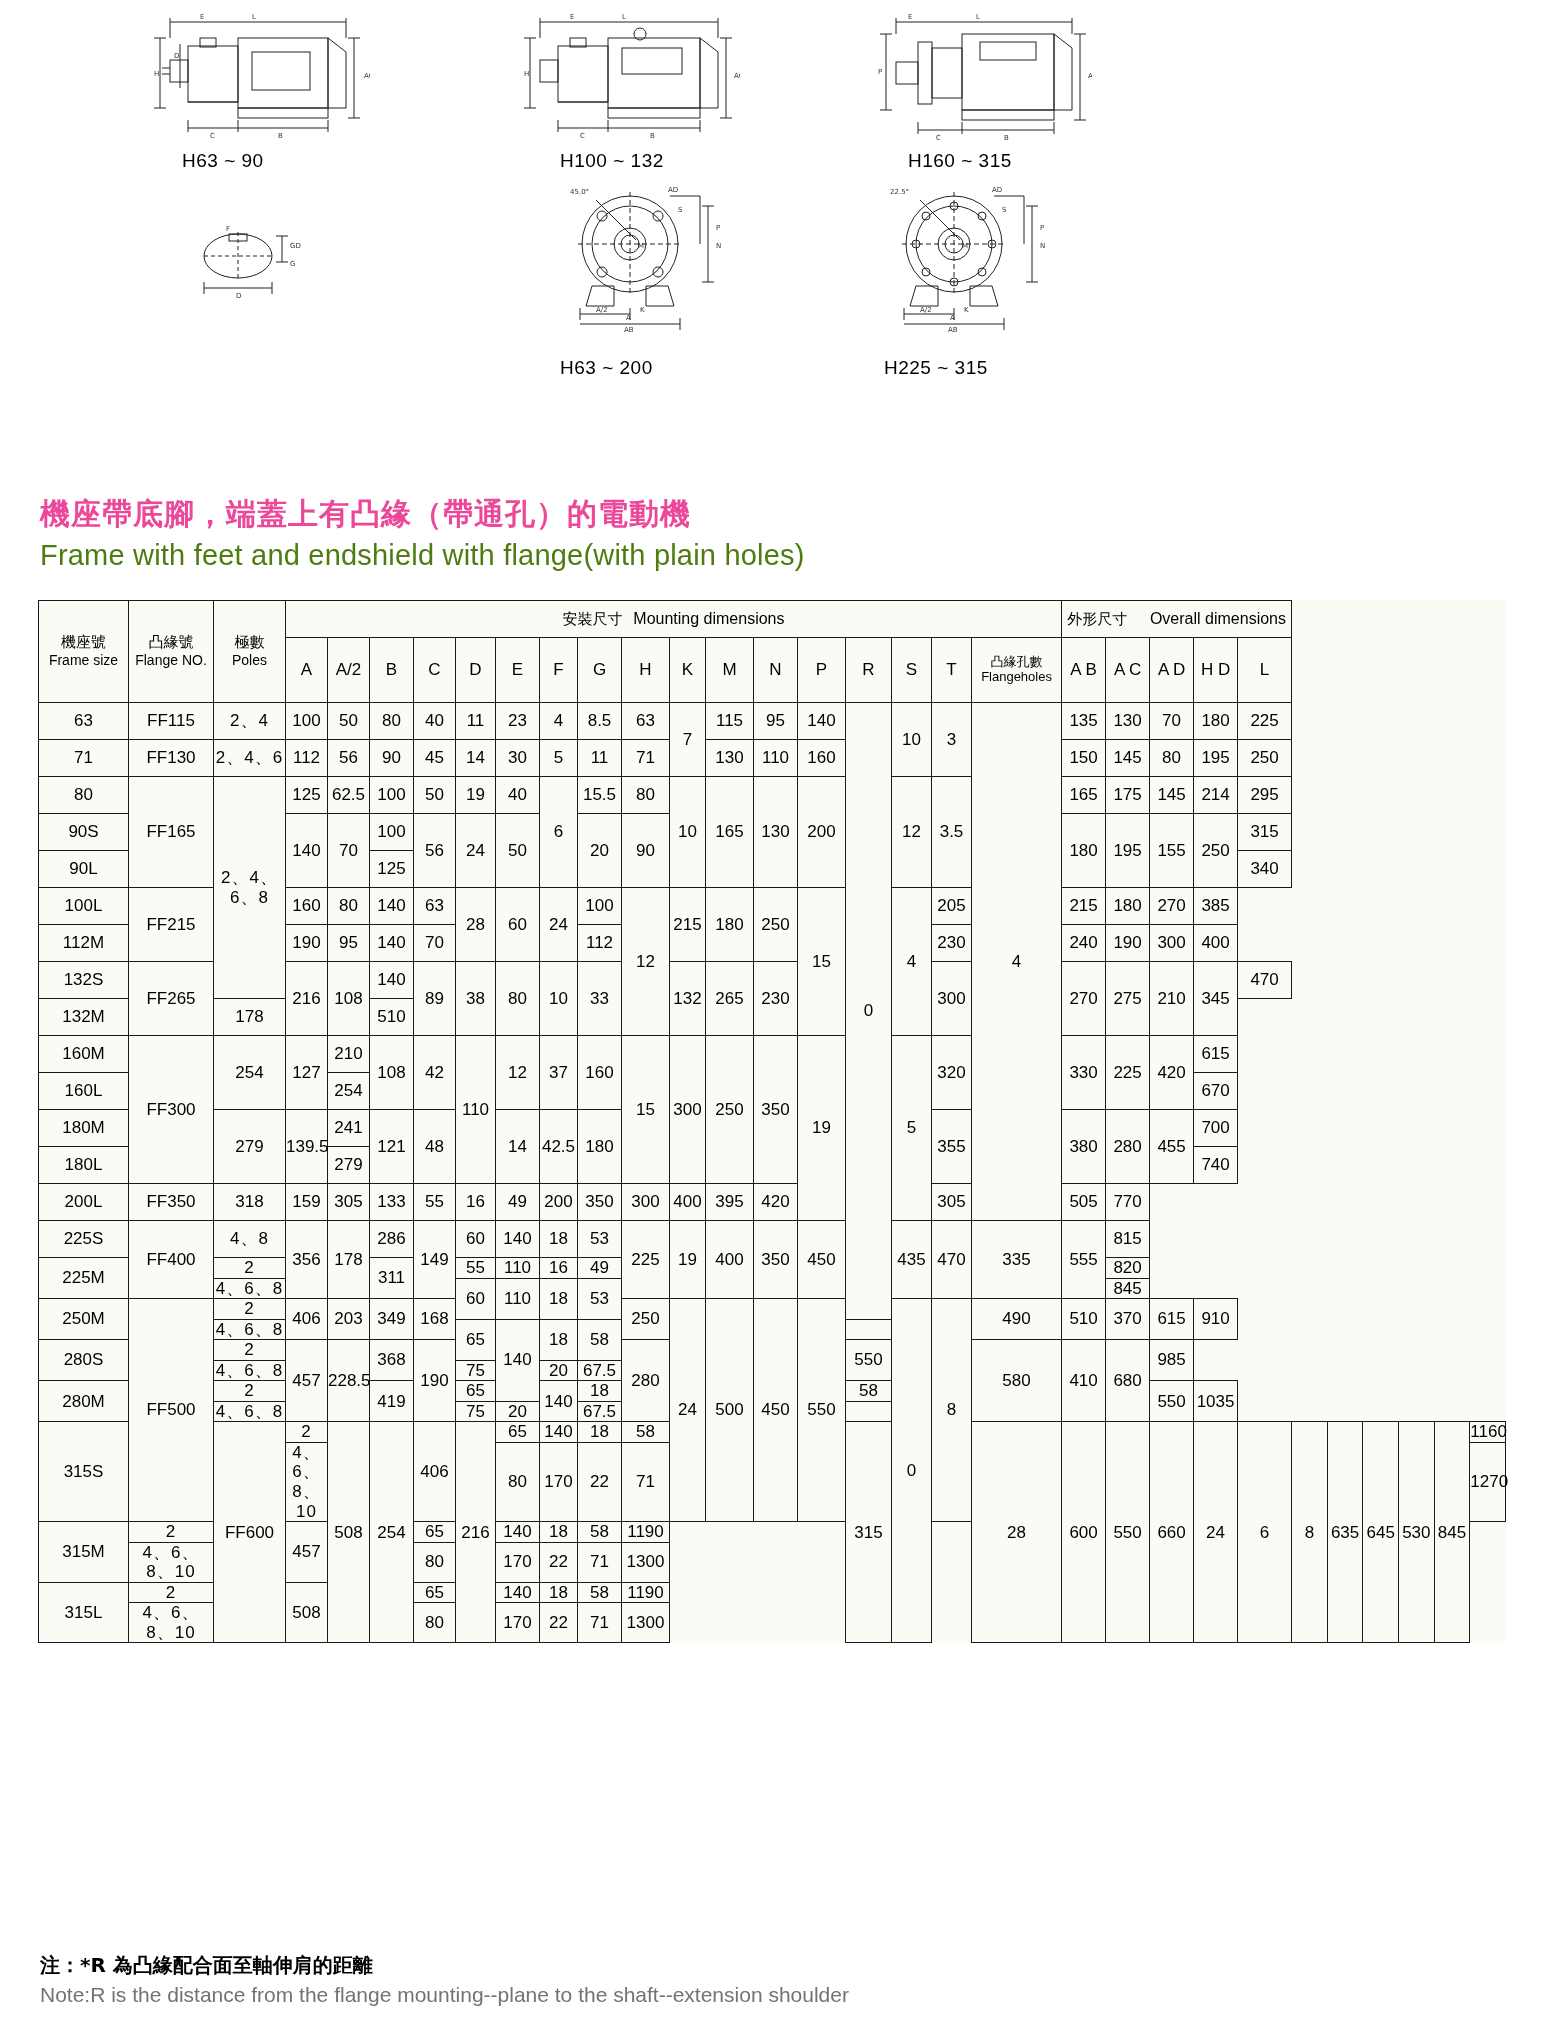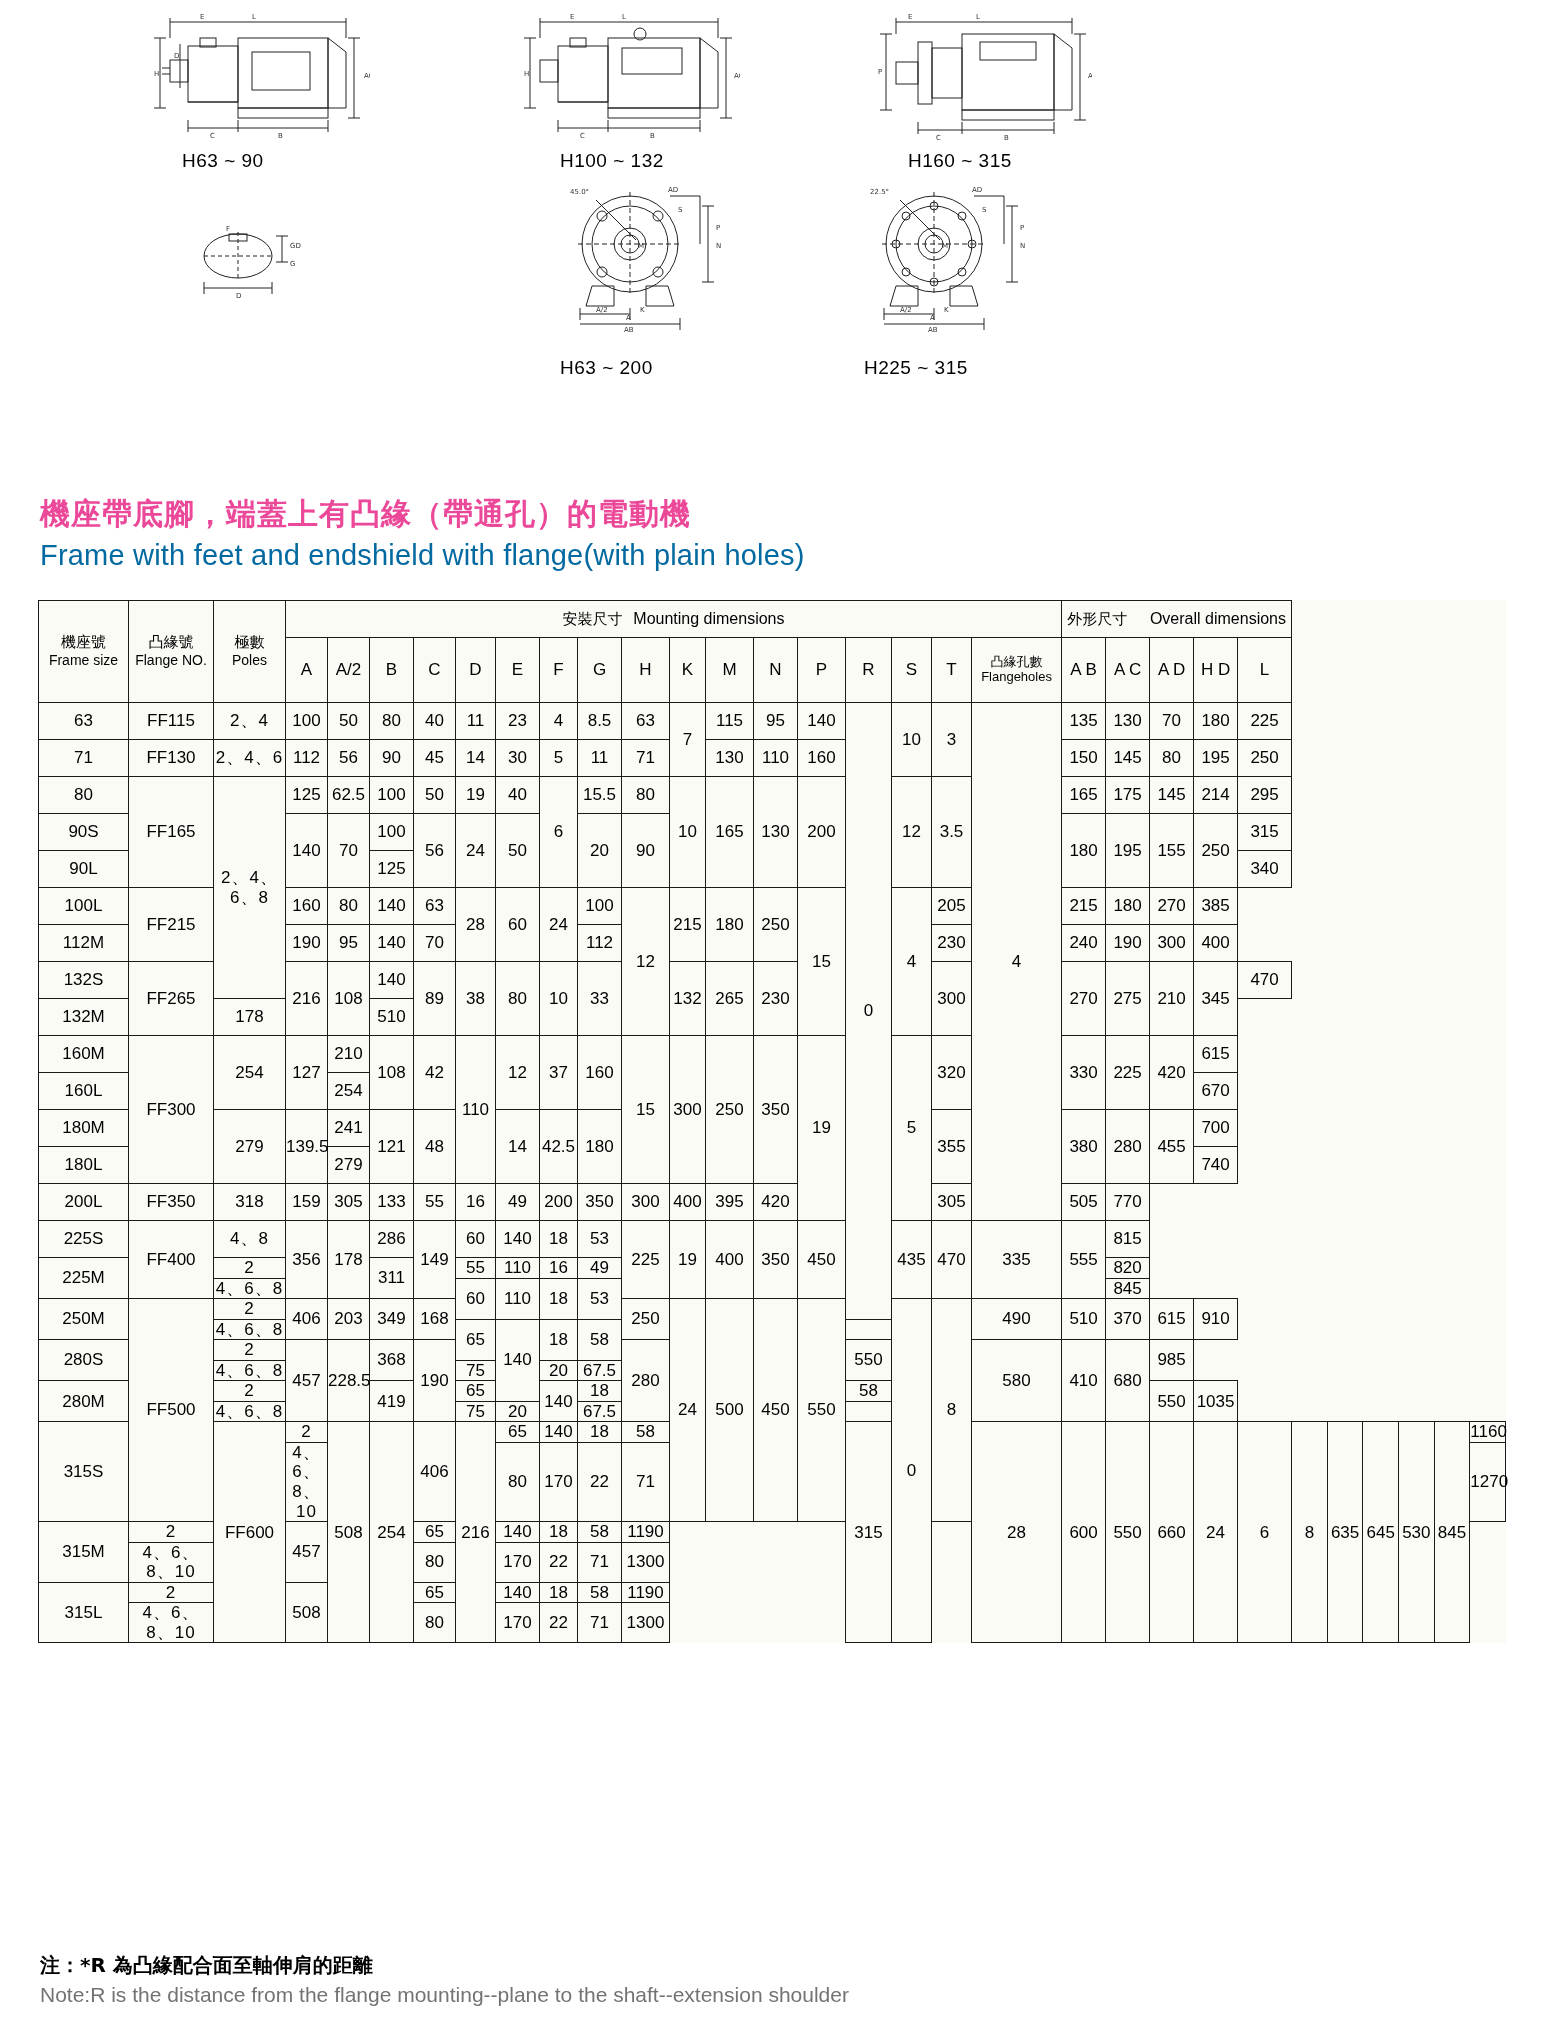--- a/index.html
+++ b/index.html
@@ -49,21 +49,21 @@
     letter-spacing: 1px;
     line-height: 1.25;
     color: #ec4899;
     white-space: nowrap;
   }
   #title-en {
     font-size: 29px;
     line-height: 1.3;
     margin-top: 4px;
     letter-spacing: .2px;
-    color: #0369a1;
+    color: #4d7c0f;
     white-space: nowrap;
   }
 
   
   #dim-table {
     position: absolute;
     left: 38px;
     top: 600px;
     width: 1468px;
     border-collapse: collapse;
@@ -306,21 +306,21 @@
         <text x="56" y="130">A/2</text>
         <text x="100" y="130">K</text>
         <text x="84" y="150">AB</text>
         <text x="86" y="138">A</text>
         <text x="138" y="30">S</text>
       </g>
     </svg>
     <div class="dwg-caption" style="left:20px; top:175px;">H63 ~ 200</div>
   </div>
 
-  <div class="dwg" style="left:844px; top:182px;">
+  <div class="dwg" style="left:864px; top:182px;">
     <svg width="190" height="150" viewBox="0 0 190 150">
       <g stroke="#222" stroke-width="1" fill="none">
         <circle cx="90" cy="62" r="48"></circle>
         <circle cx="90" cy="62" r="38"></circle>
         <circle cx="90" cy="62" r="16"></circle>
         <circle cx="90" cy="62" r="9"></circle>
         <circle cx="62" cy="34" r="4"></circle>
         <circle cx="118" cy="34" r="4"></circle>
         <circle cx="62" cy="90" r="4"></circle>
         <circle cx="118" cy="90" r="4"></circle>

